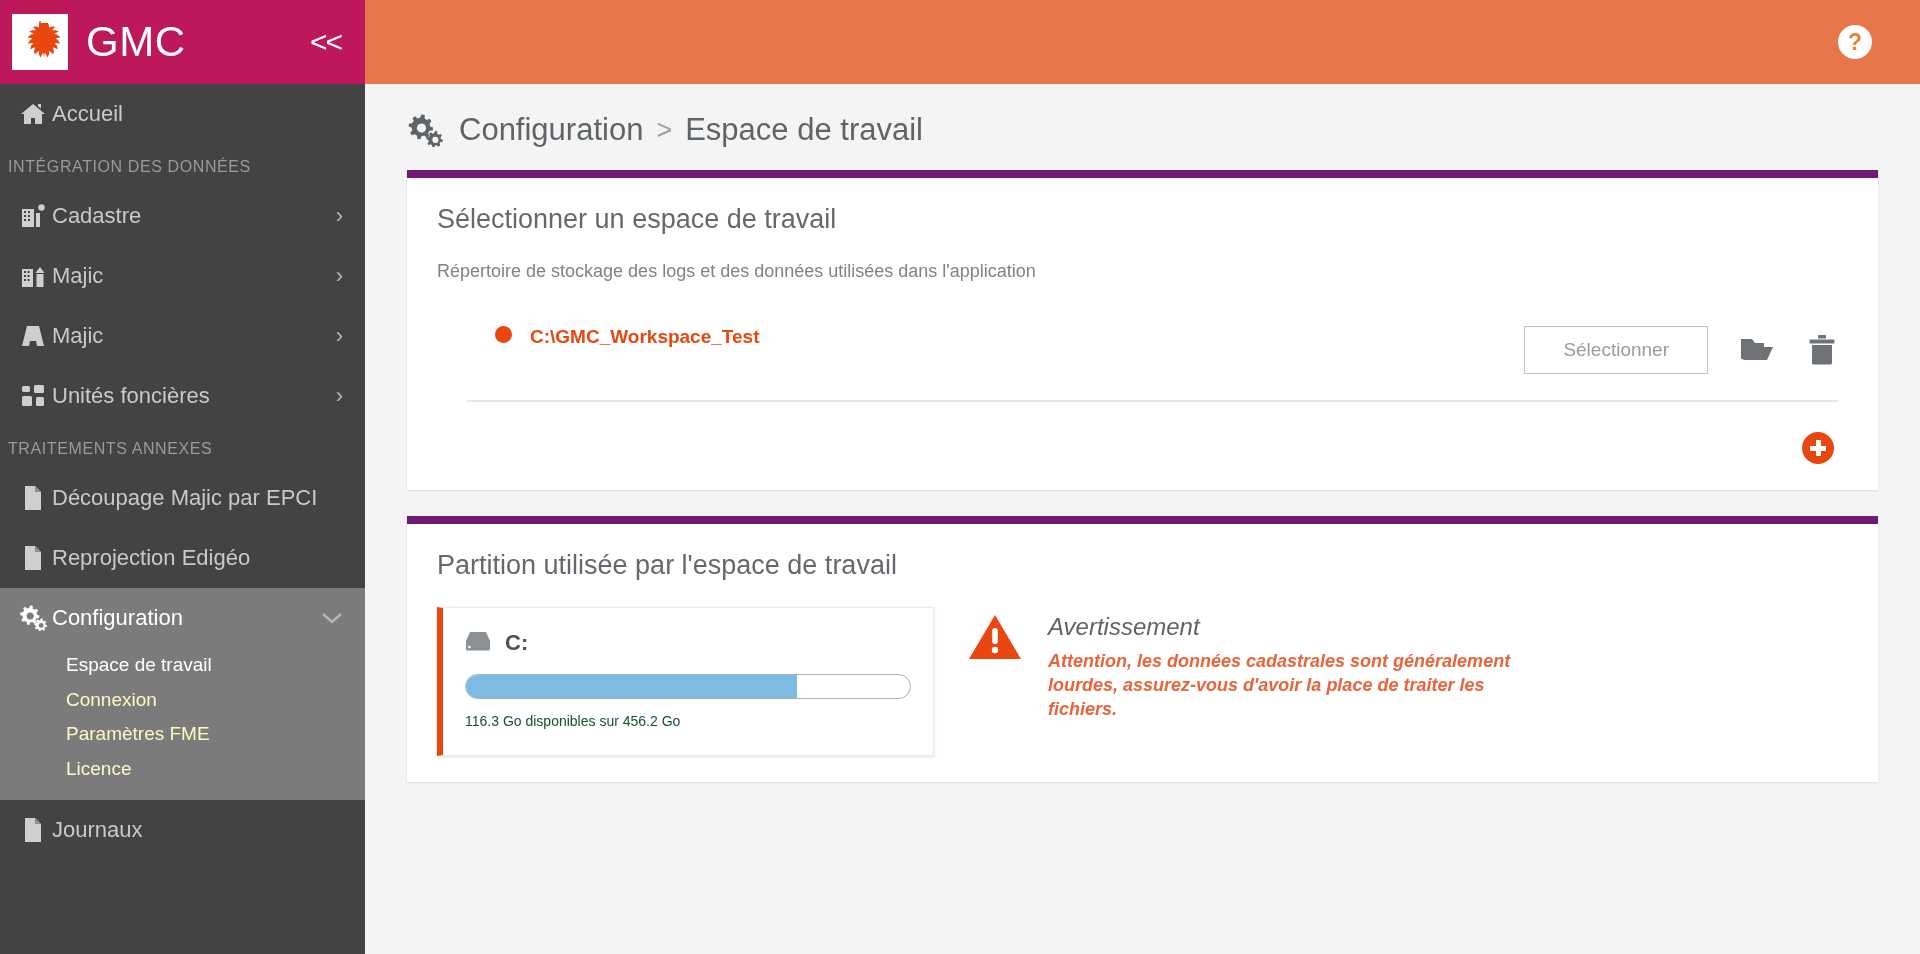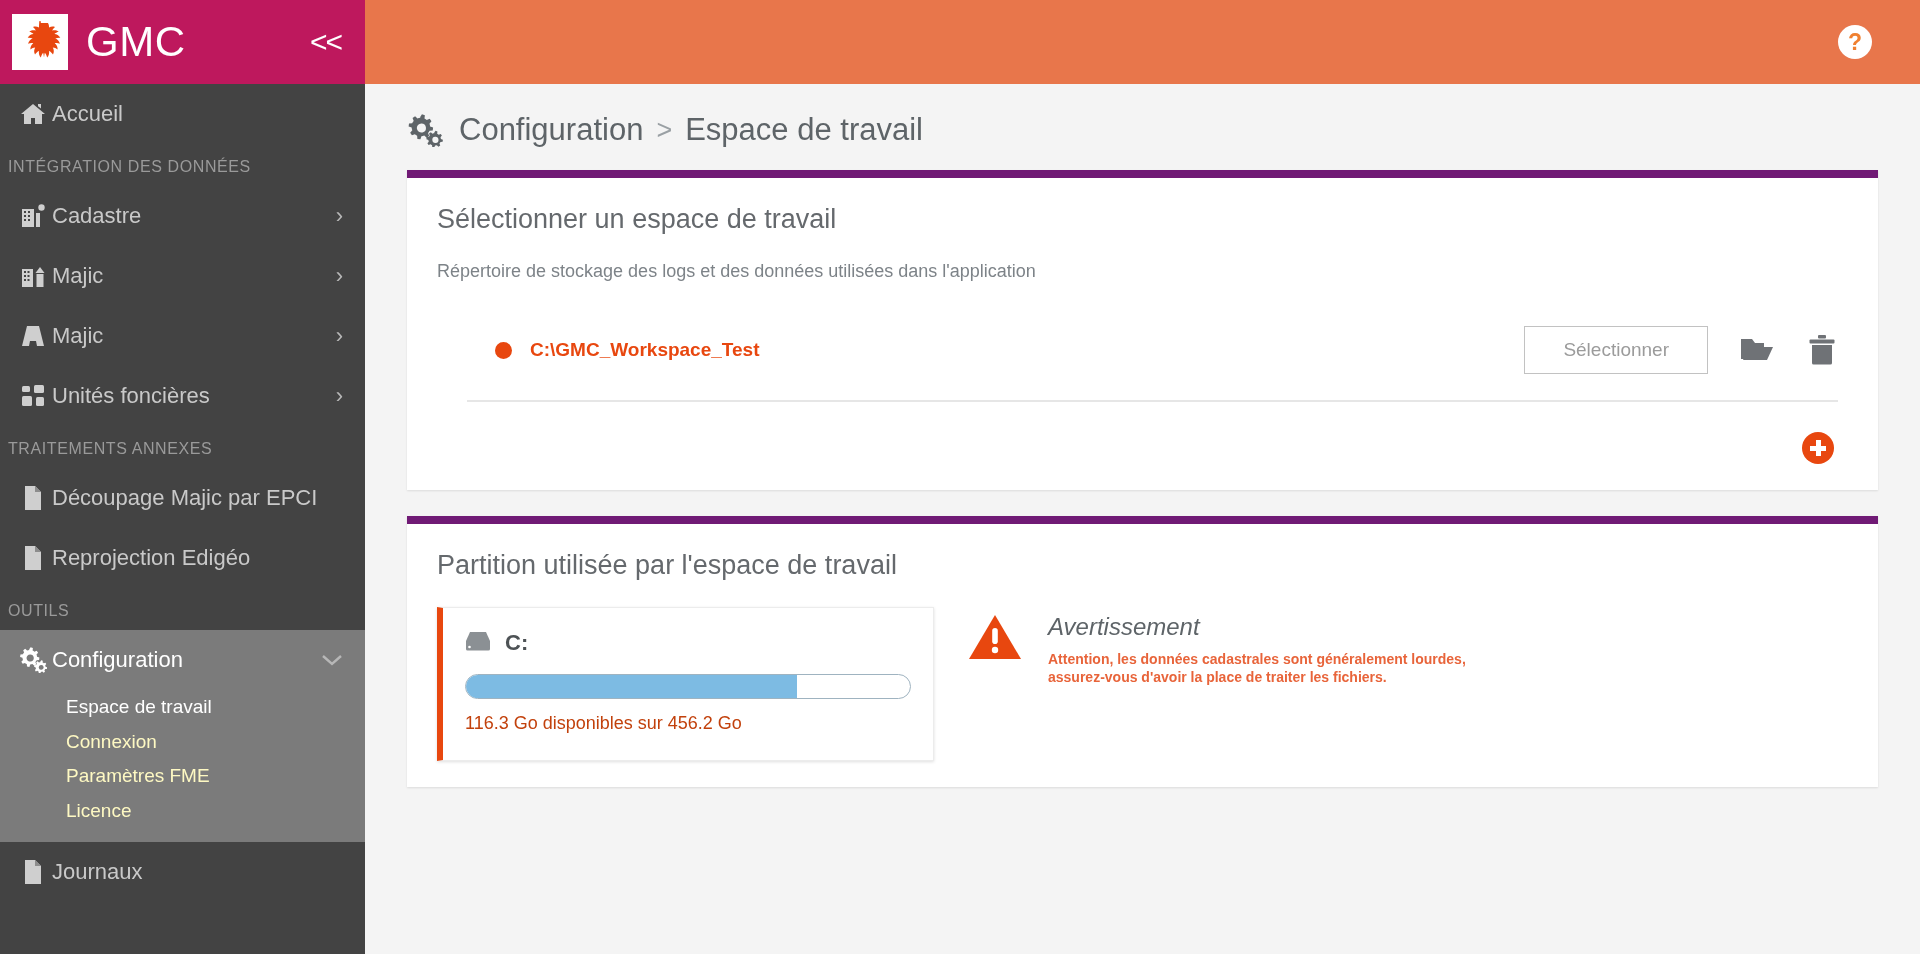--- a/index.html
+++ b/index.html
@@ -148,21 +148,21 @@
   }
   .card-sub {
     font-size: 18px;
     color: #7d8388;
     margin-bottom: 44px;
     font-weight: 300;
   }
 
   .ws-row {
     display: flex;
-    align-items: center;
+    align-items: flex-start;
     padding: 0 0 26px 28px;
     border-bottom: 2px solid #e6e6e6;
     margin: 0 10px 0 30px;
   }
   .ws-dot {
     width: 17px; height: 17px;
     border-radius: 50%;
     background: #e8470f;
     flex: 0 0 17px;
   }
@@ -230,34 +230,35 @@
     background: #ffffff;
     overflow: hidden;
   }
   .progress-fill {
     height: 100%;
     background: #7dbbe3;
     border-radius: 13px 0 0 13px;
   }
   .disk-caption {
     margin-top: 14px;
-    font-size: 18px;
-    color: #c2410c;
+    font-size: 14px;
+    color: #14532d;
   }
   .warn-box { margin-left: 34px; display: flex; align-items: flex-start; padding-top: 6px; }
   .warn-text { margin-left: 26px; }
   .warn-title {
     font-size: 24px;
     font-style: italic;
     color: #5e6468;
     margin-bottom: 9px;
     font-weight: 400;
   }
   .warn-msg {
-    font-size: 14px;
+    font-size: 18px;
+    font-style: italic;
     font-weight: bold;
     color: #e8643a;
     line-height: 1.32;
     max-width: 470px;
   }
 </style>
 </head>
 <body>
 
 <div id="app">
@@ -350,21 +351,20 @@
     <div class="nav-item">
       <span class="nav-ico">
         <svg width="22" height="26" viewBox="0 0 22 26" fill="currentColor" aria-hidden="true">
           <path d="M3 1h10l6 6v18H3V1z"></path>
           <path d="M13 1l6 6h-6V1z" fill="#8d8d8d"></path>
         </svg>
       </span>
       <span class="nav-lbl">Reprojection Edigéo</span>
     </div>
 
-    <div class="nav-section">OUTILS</div>
 
     <div class="nav-group active">
       <div class="nav-item">
         <span class="nav-ico">
           <svg width="28" height="26" viewBox="0 0 28 26" fill="currentColor" aria-hidden="true">
             <path d="M10.2 2.3 11.6.2l2.3.8-.3 2.5c.7.3 1.3.7 1.8 1.2l2.3-1 1.4 2-1.6 1.9c.3.7.5 1.4.5 2.2l2.4.8-.3 2.4-2.5.2c-.3.7-.7 1.3-1.2 1.8l.9 2.3-2 1.4-1.9-1.7c-.7.3-1.4.5-2.2.5l-.8 2.4-2.4-.3-.2-2.5c-.7-.3-1.3-.7-1.8-1.2l-2.3.9-1.4-2 1.7-1.9c-.3-.7-.5-1.4-.5-2.2l-2.4-.8.3-2.4 2.5-.2c.3-.7.7-1.3 1.2-1.8l-.9-2.3 2-1.4 1.9 1.7c.7-.3 1.4-.5 2.2-.5zm.9 5.1a3.6 3.6 0 1 0 .9 7.1 3.6 3.6 0 0 0-.9-7.1z"></path>
             <path d="M21.3 14.6l1-1.4 1.5.6-.2 1.7c.5.2.9.5 1.2.8l1.6-.6.9 1.3-1.1 1.3c.2.4.3.9.3 1.4l1.6.6-.2 1.6-1.7.1c-.2.5-.5.9-.8 1.2l.6 1.6-1.4 1-1.3-1.2c-.5.2-.9.3-1.4.3l-.6 1.6-1.6-.2-.1-1.7c-.5-.2-.9-.5-1.2-.8l-1.6.6-.9-1.3 1.1-1.3c-.2-.4-.3-.9-.3-1.4l-1.6-.6.2-1.6 1.7-.1c.2-.5.5-.9.8-1.2l-.6-1.6 1.4-1 1.3 1.2c.5-.2.9-.3 1.4-.3zm.6 3.4a2.4 2.4 0 1 0 .6 4.8 2.4 2.4 0 0 0-.6-4.8z"></path>
           </svg>
         </span>
         <span class="nav-lbl">Configuration</span>

